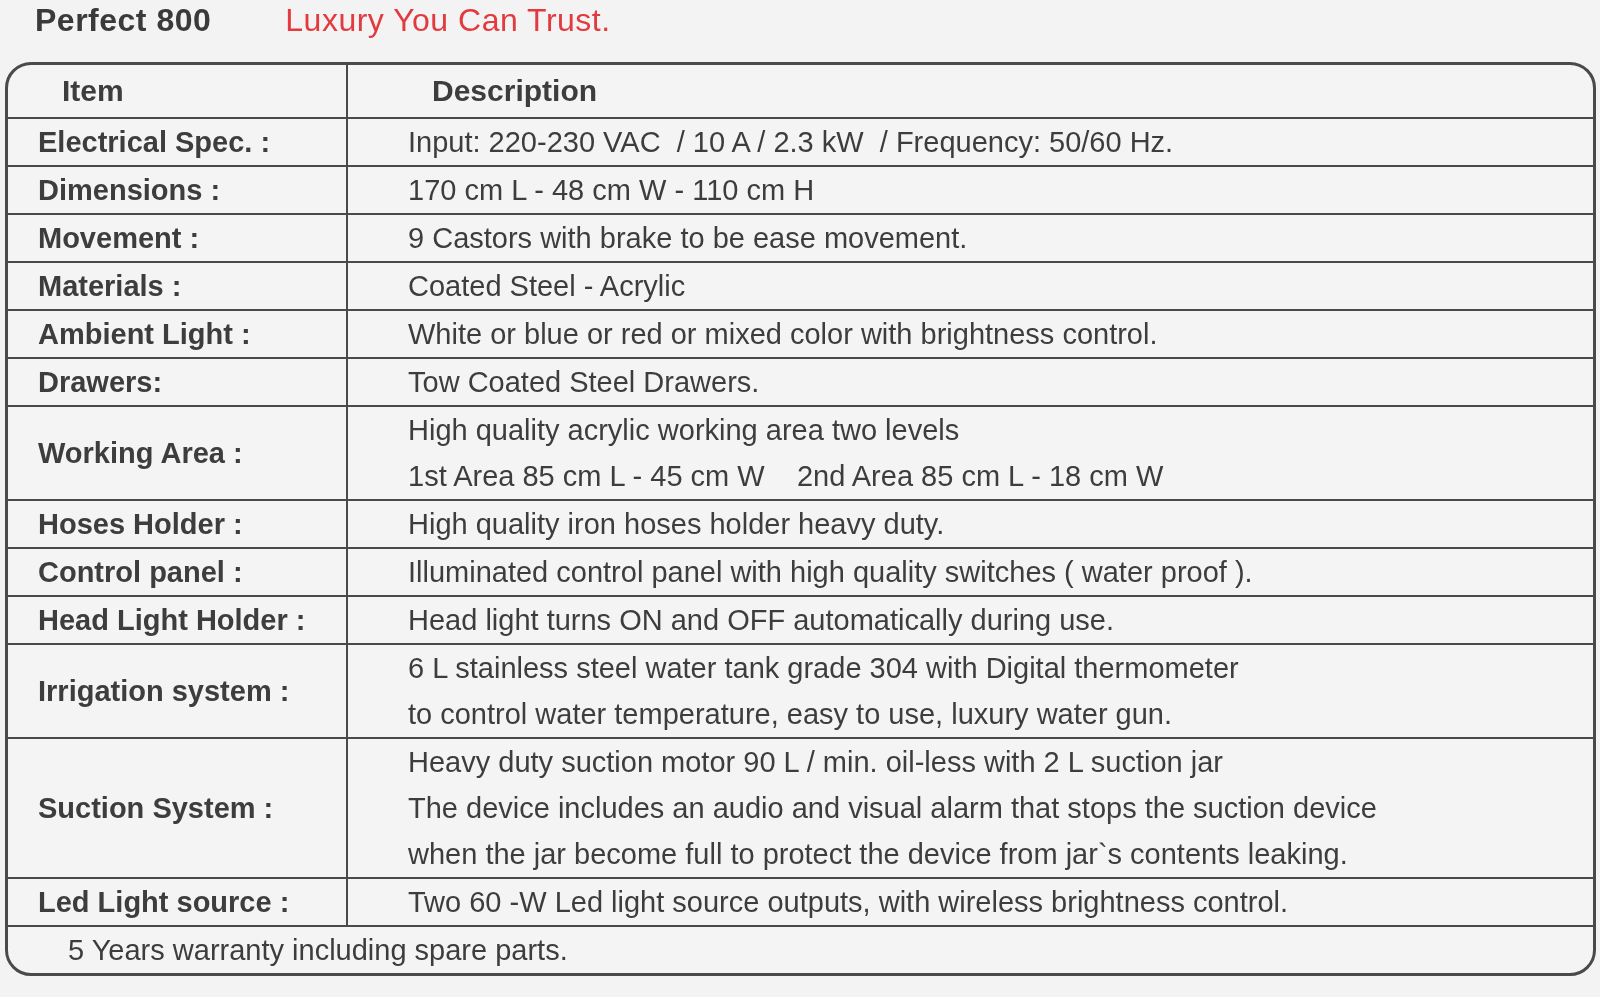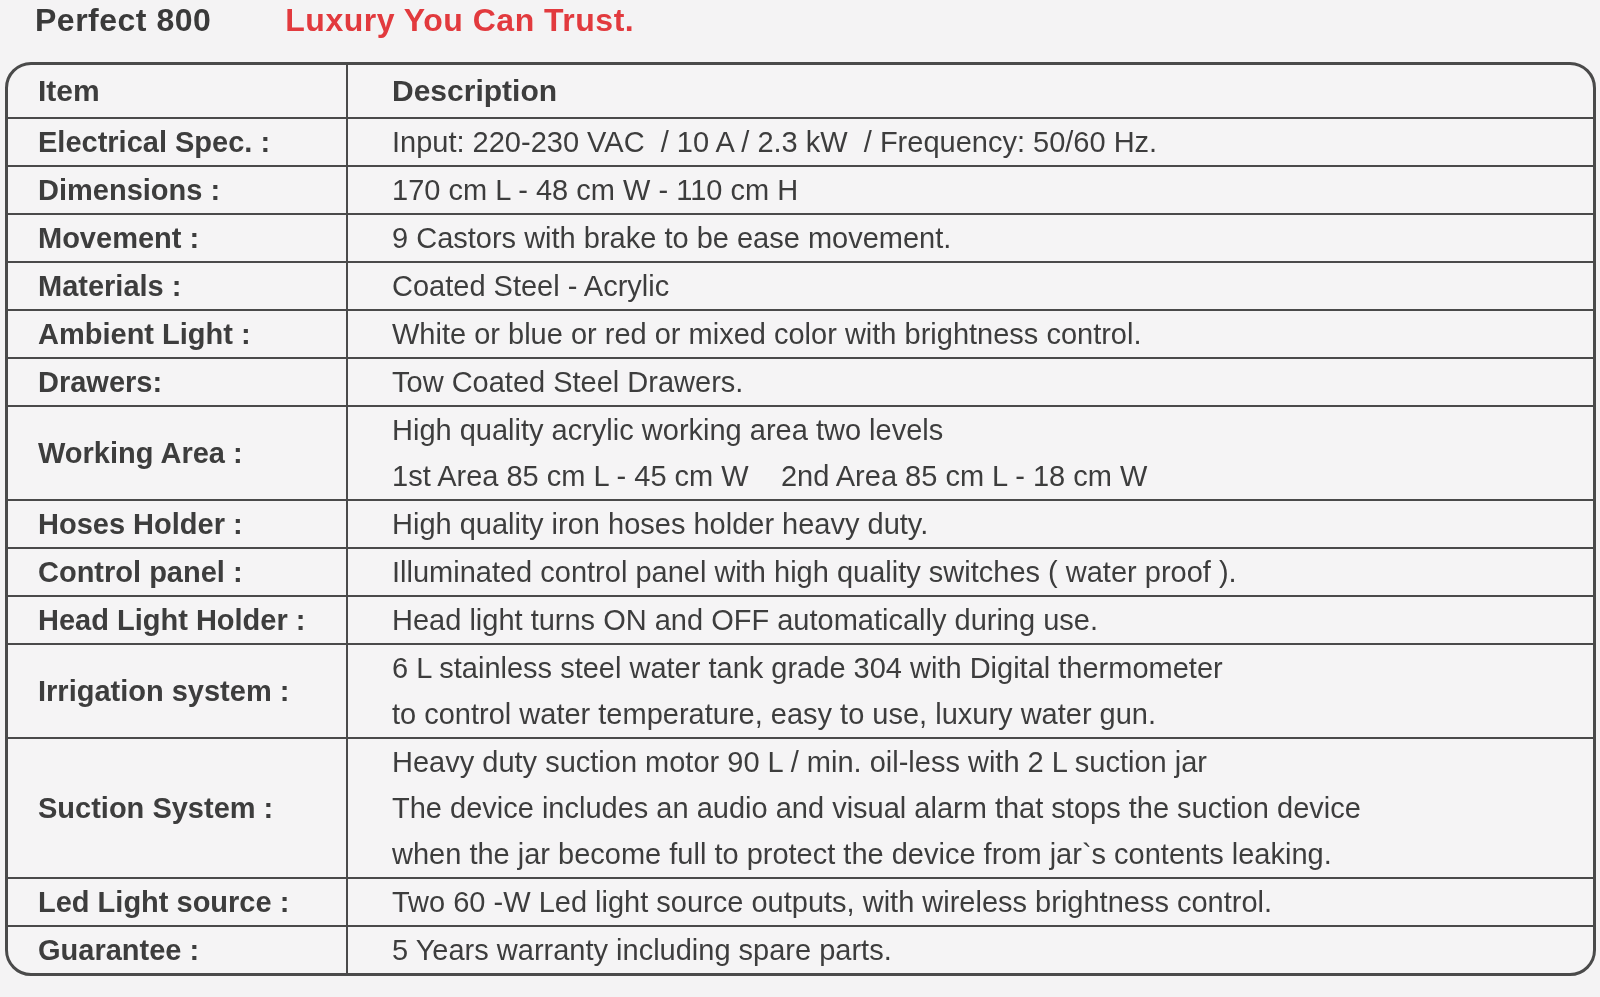--- a/index.html
+++ b/index.html
@@ -23,21 +23,21 @@
     height: 48px;
   }
   .product-name {
     font-size: 32px;
     font-weight: bold;
     color: #3a3a3a;
     letter-spacing: 0.5px;
   }
   .tagline {
     font-size: 32px;
-    font-weight: bold;
+    font-weight: normal;
     color: #e23a3e;
     margin-left: 74px;
     letter-spacing: 0.5px;
   }
   .spec-table {
     margin: 12px 4px 0 5px;
     border: 3px solid #4a4a4a;
     border-radius: 26px;
     overflow: hidden;
     background: #f5f4f5;
@@ -55,34 +55,35 @@
     box-sizing: border-box;
     border-right: 2.5px solid #4a4a4a;
     padding-left: 30px;
     font-weight: bold;
     display: flex;
     flex-direction: column;
     justify-content: center;
   }
   .cell-desc {
     flex: 1;
-    padding-left: 44px;
+    padding-left: 60px;
     display: flex;
     flex-direction: column;
     justify-content: flex-start;
   }
   .line {
     line-height: 46px;
     font-size: 29px;
     white-space: pre-wrap;
   }
   .header-row .line {
     line-height: 52px;
     font-size: 30px;
     font-weight: bold;
+    margin-left: 24px;
   }
 </style>
 </head>
 <body>
 
 <div class="page">
 
   <div class="title-bar">
     <span class="product-name">Perfect 800</span>
     <span class="tagline">Luxury You Can Trust.</span>
@@ -200,22 +201,19 @@
       </div>
       <div class="row">
         <div class="cell-item">
           <div class="line">Led Light source :</div>
         </div>
         <div class="cell-desc">
           <div class="line">Two 60 -W Led light source outputs, with wireless brightness control.</div>
         </div>
       </div>
       <div class="row">
-        <div class="cell-item">
-          <div class="line">Guarantee :</div>
-        </div>
         <div class="cell-desc">
           <div class="line">5 Years warranty including spare parts.</div>
         </div>
       </div>
     </div>
 
 </div>
 
 </body></html>

